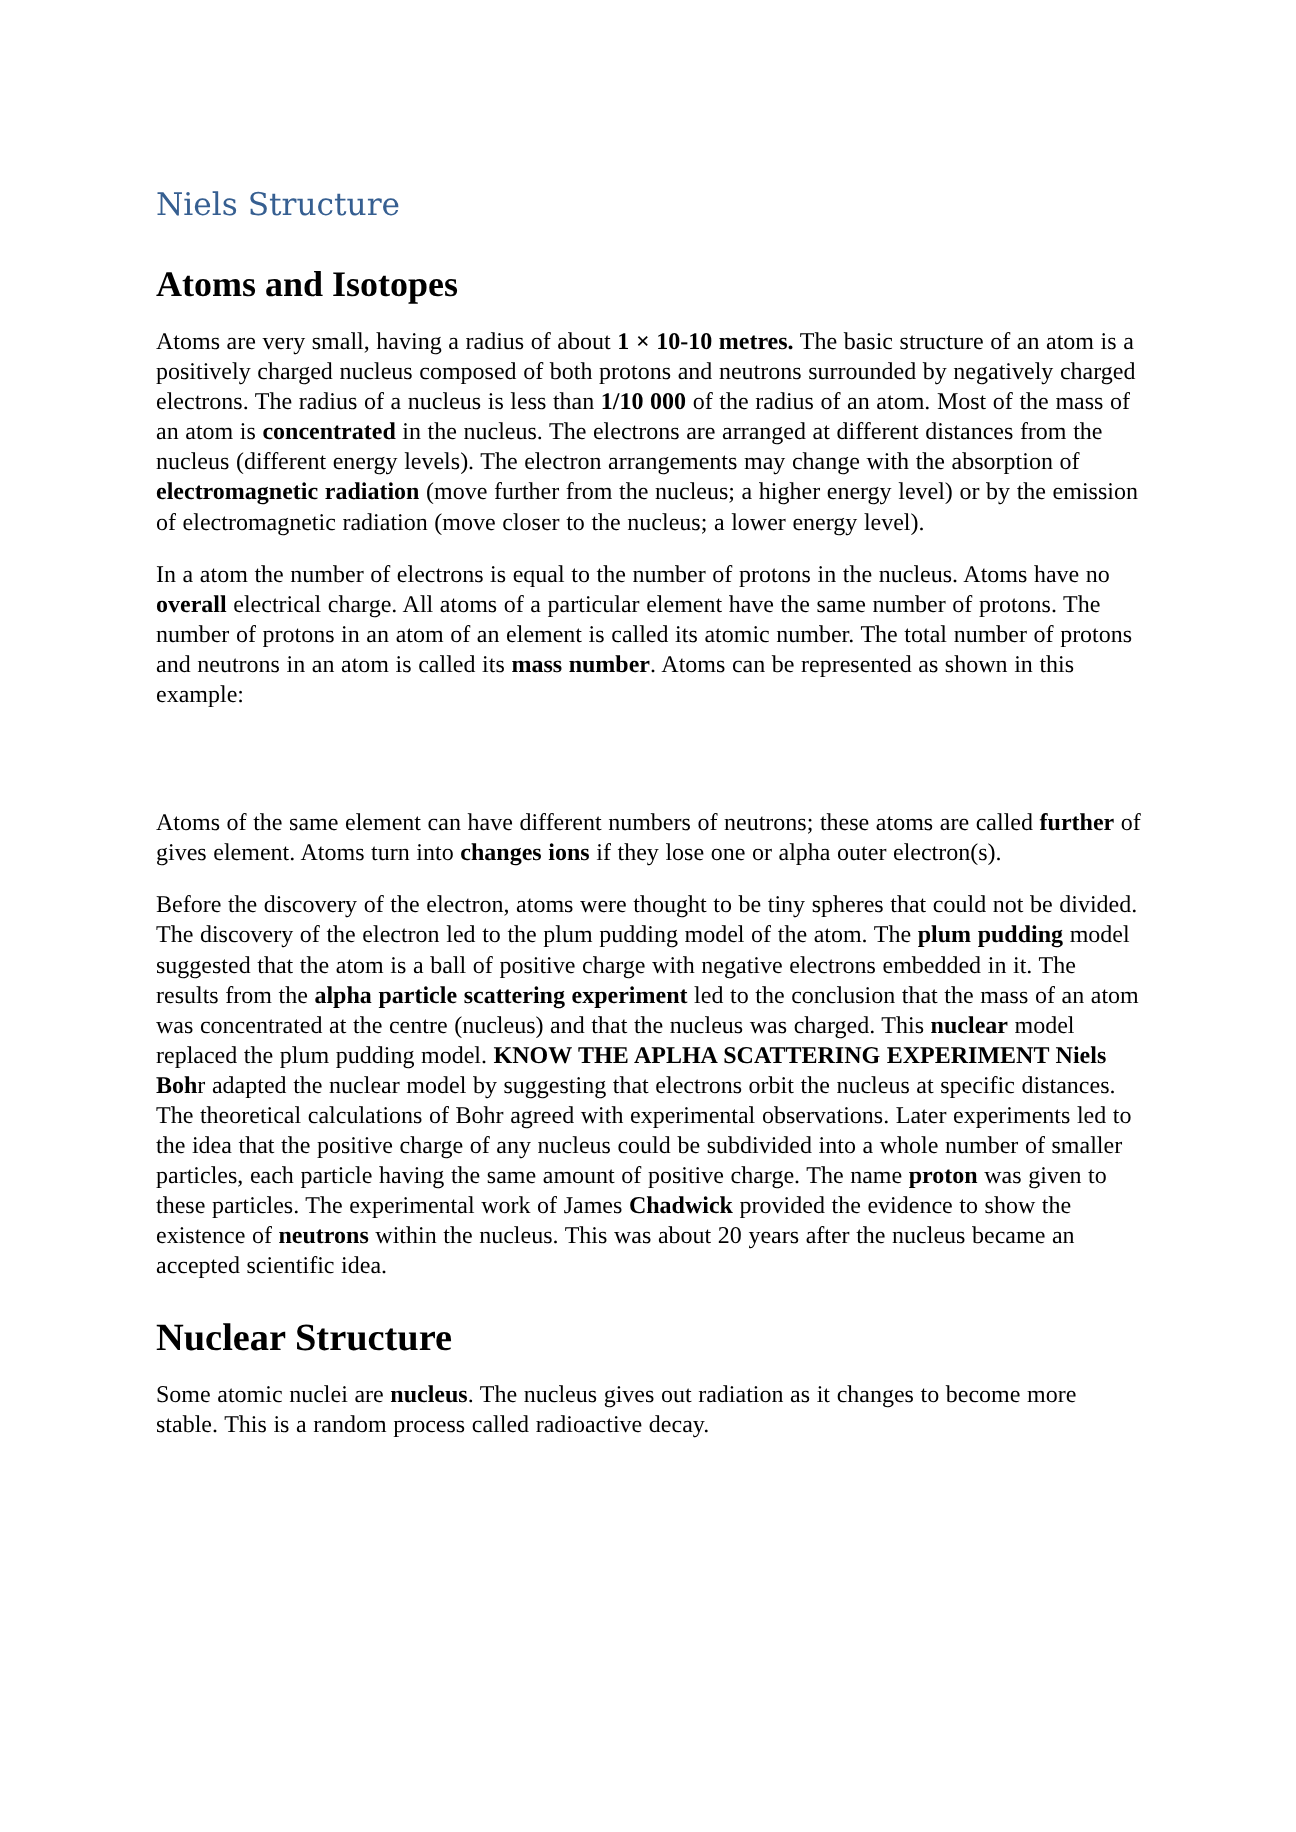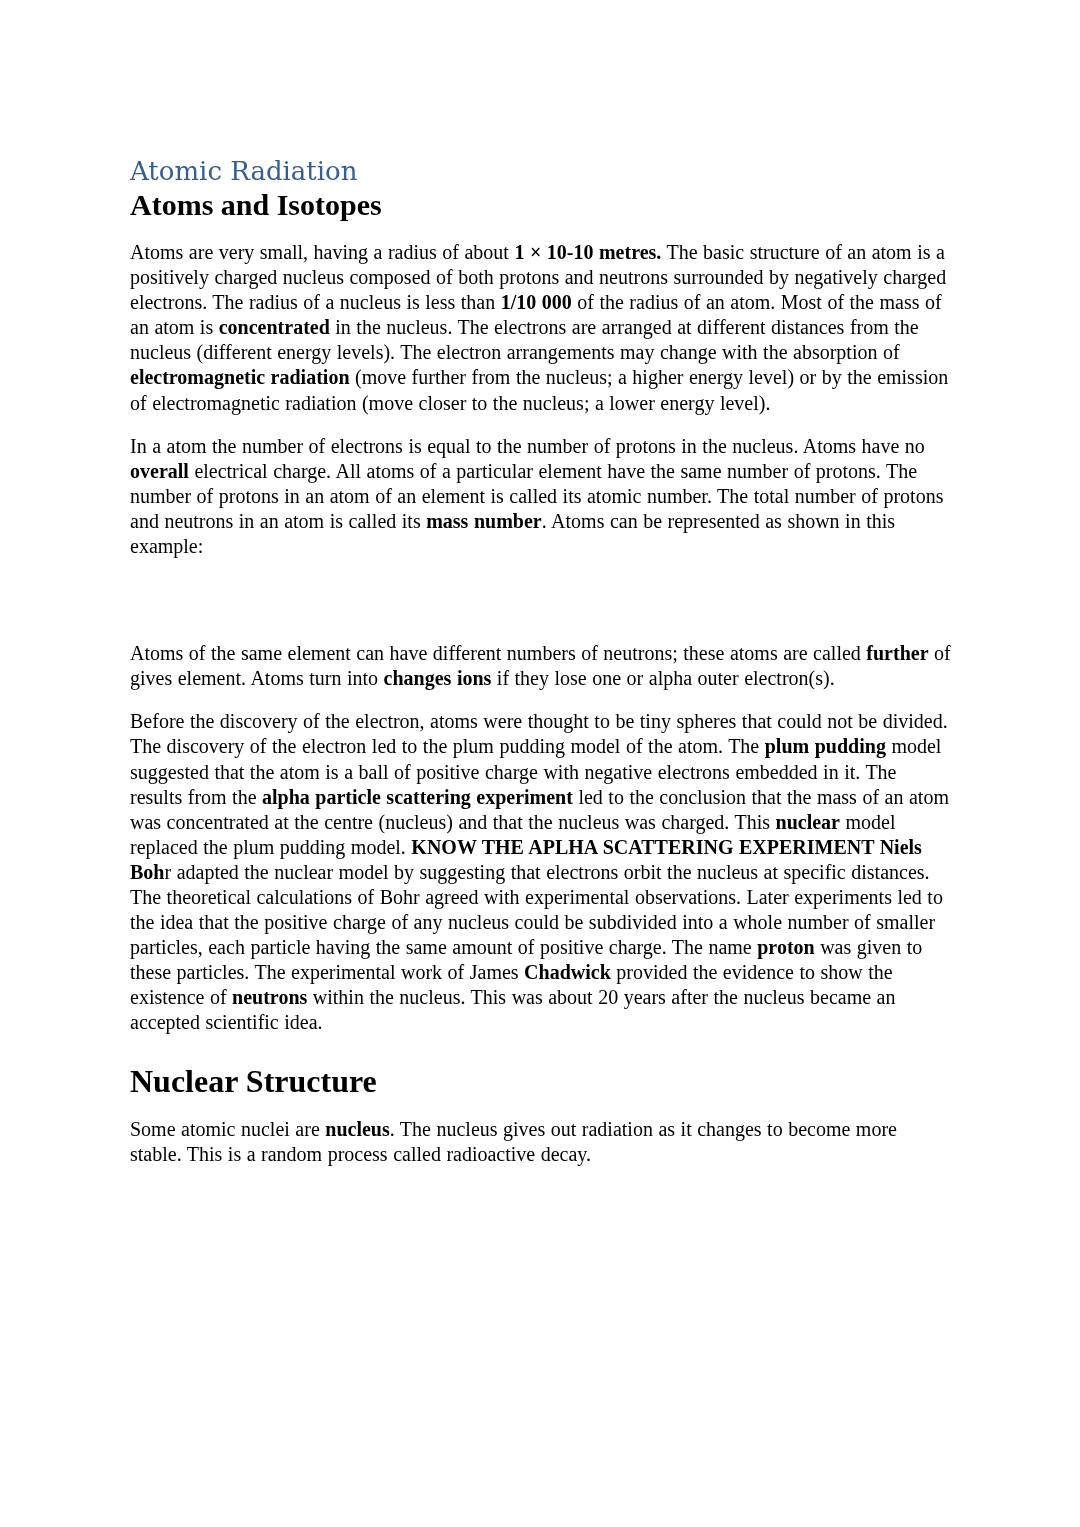--- a/index.html
+++ b/index.html
@@ -29,42 +29,42 @@
     line-height: 32px;
     font-weight: 400;
     color: var(--accent, #365f91);
   }
   .h1 {
     font-size: 30px;
     line-height: 35px;
     font-weight: 700;
     color: #000000;
   }
-  .h1.atoms       { }
+  .h1.atoms       { margin-top: 33px; }
   .h1.development { margin-top: 28px; font-size: 32px; }
   .h1.nuclear     { margin-top: 28px; font-size: 32px; }
   .para {
     font-size: 20px;
     line-height: 25.1px;
     margin-top: 18px;
     text-align: left;
     word-spacing: 0.5px;
   }
   .para b { font-weight: 700; }
   .figure-gap {
     height: 64px;
   }
 </style>
 </head>
 <body>
 
 <div class="page">
   <div class="content">
 
-    <div class="doc-subtitle">Atomic Radiation</div>
+    <div class="doc-subtitle">Niels Structure</div>
 
     <div class="h1 atoms">Atoms and Isotopes</div>
 
     <div class="para"><span>Atoms are very small, having a radius of about </span><b>1 × 10-10 metres.</b><span> The basic structure of an atom is a positively charged nucleus composed of both protons and neutrons surrounded by negatively charged electrons. The radius of a nucleus is less than </span><b>1/10 000</b><span> of the radius of an atom. Most of the mass of an atom is </span><b>concentrated</b><span> in the nucleus. The electrons are arranged at different distances from the nucleus (different energy levels). The electron arrangements may change with the absorption of </span><b>electromagnetic radiation</b><span> (move further from the nucleus; a higher energy level) or by the emission of electromagnetic radiation (move closer to the nucleus; a lower energy level).</span></div>
 
     <div class="para"><span>In a atom the number of electrons is equal to the number of protons in the nucleus. Atoms have no </span><b>overall</b><span> electrical charge. All atoms of a particular element have the same number of protons. The number of protons in an atom of an element is called its atomic number. The total number of protons and neutrons in an atom is called its </span><b>mass number</b><span>. Atoms can be represented as shown in this example:</span></div>
 
     <div class="figure-gap"></div>
 
     <div class="para"><span>Atoms of the same element can have different numbers of neutrons; these atoms are called </span><b>further</b><span> of gives element. Atoms turn into </span><b>changes ions</b><span> if they lose one or alpha outer electron(s).</span></div>

